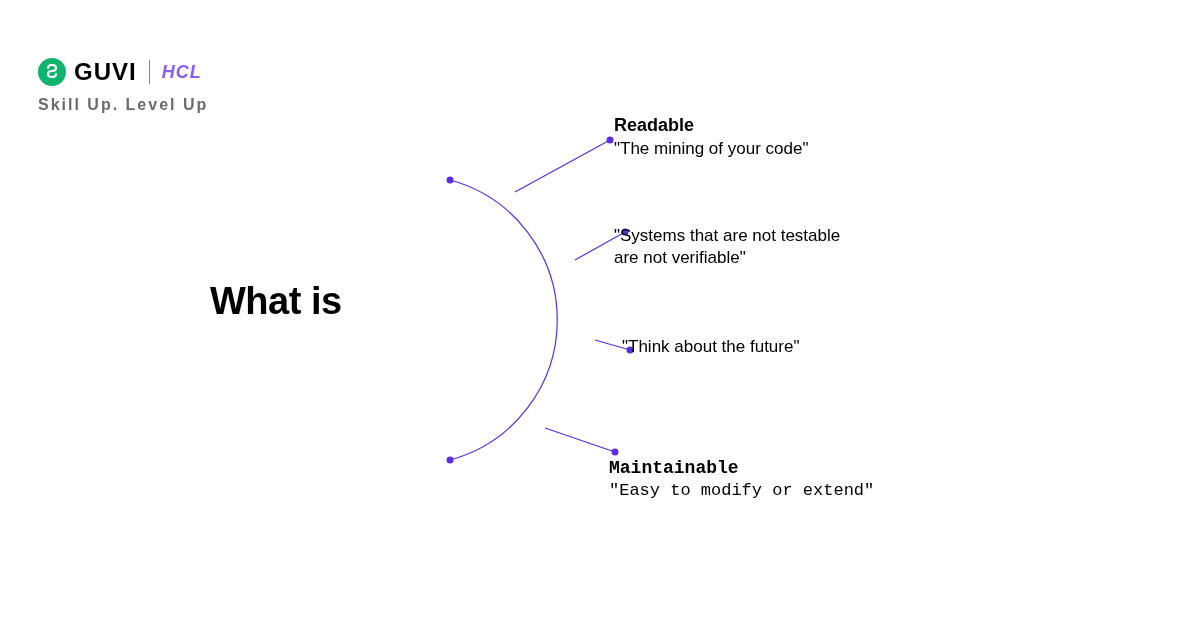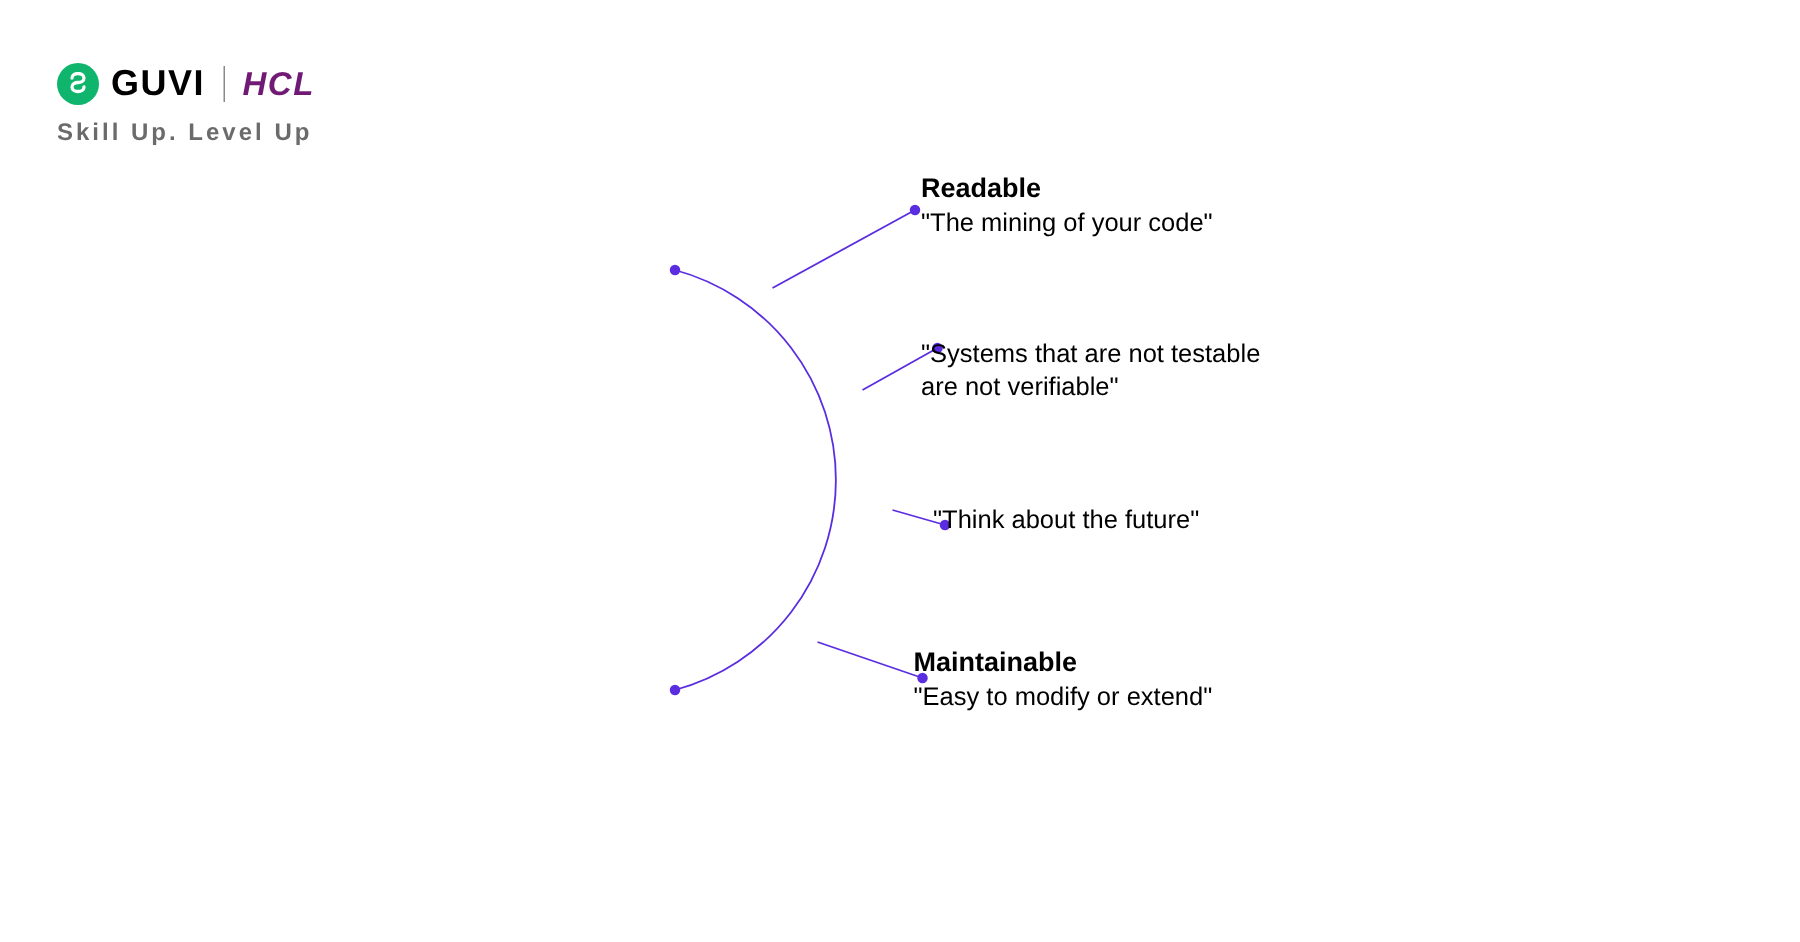--- a/index.html
+++ b/index.html
@@ -6,25 +6,26 @@
     body {
       width: 1200px;
       height: 628px;
       background: #ffffff;
       font-family: -apple-system, BlinkMacSystemFont, "Segoe UI", Arial, sans-serif;
       position: relative;
       overflow: hidden;
     }
     .header {
       position: absolute;
-      top: 42px;
+      top: 58px;
       left: 38px;
       display: flex;
       flex-direction: column;
       gap: 8px;
+      text-align: center;
     }
     .logo-row {
       display: flex;
       align-items: center;
       gap: 12px;
     }
     .guvi-logo {
       display: flex;
       align-items: center;
       gap: 8px;
@@ -44,23 +45,23 @@
       letter-spacing: 1px;
       color: #000000;
     }
     .divider {
       width: 1px;
       height: 24px;
       background: #8a8a8a;
     }
     .hcl-text {
       font-weight: 800;
-      font-size: 22px;
+      font-size: 18px;
       font-style: italic;
-      color: #701a75;
+      color: #8b5cf6;
       letter-spacing: 1px;
     }
     .tagline {
       font-size: 16px;
       letter-spacing: 2px;
       color: #6b6b6b;
       font-weight: 700;
       margin-top: 2px;
     }
     .main-title {
@@ -98,21 +99,21 @@
     }
     .concept-desc {
       font-size: 17px;
       color: #000000;
       font-weight: 400;
       line-height: 1.25;
       max-width: 330px;
     }
     .concept.c2 { margin-top: 8px; }
     .concept.c3 { margin-top: 10px; margin-left: 8px; }
-    .concept.c4 { margin-top: 16px; margin-left: -5px; }
+    .concept.c4 { margin-top: 43px; margin-left: -5px; font-family: Liberation Mono, monospace; }
   </style>
 </head>
 <body>
 
 <div class="header">
   <div class="logo-row">
     <div class="guvi-logo">
       <div class="guvi-circle">
         <svg width="16" height="16" viewBox="0 0 16 16">
           <path d="M4 4 C4 2 6 1 8 1 C10 1 12 2 12 4 C12 6 10 7 8 7 C6 7 4 8 4 10 C4 12 6 13 8 13 C10 13 12 12 12 10" stroke="#ffffff" stroke-width="2.2" fill="none" stroke-linecap="round"></path>
@@ -120,20 +121,21 @@
       </div>
       <span class="guvi-text">GUVI</span>
     </div>
     <div class="divider"></div>
     <span class="hcl-text">HCL</span>
   </div>
   <div class="tagline">Skill Up. Level Up</div>
 </div>
 
 <div class="main-title">
+  <div>What is</div>
 </div>
 
 <svg class="diagram-svg" viewBox="0 0 260 360">
 
   <path d="M 30 40 A 145 145 0 0 1 30 320" stroke="#5b2de0" stroke-width="1.2" fill="none"></path>
 
   <circle cx="30" cy="40" r="3.5" fill="#5b2de0"></circle>
 
   <circle cx="30" cy="320" r="3.5" fill="#5b2de0"></circle>
 

